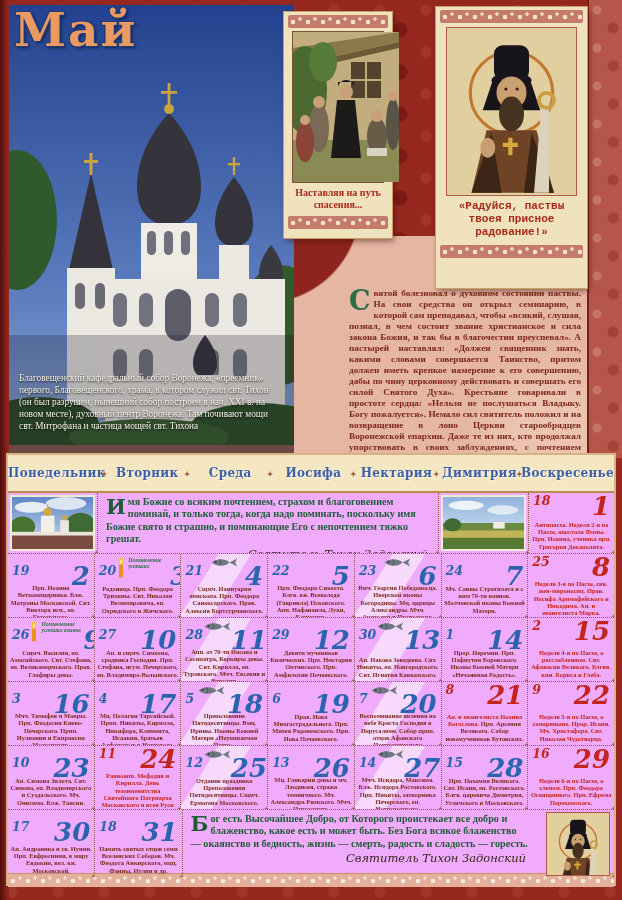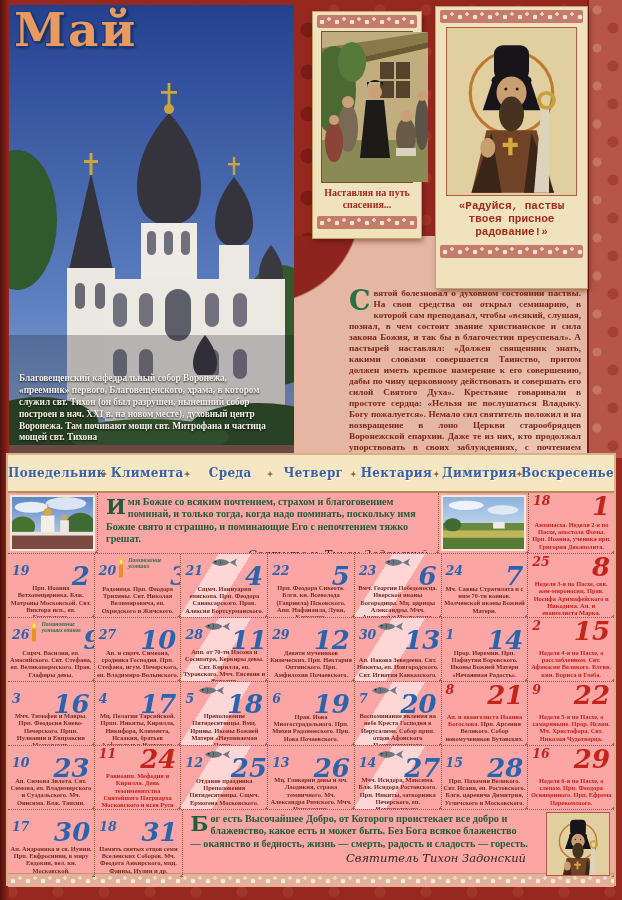--- a/index.html
+++ b/index.html
@@ -17,34 +17,34 @@
   .rstrip{position:absolute;left:587px;top:0;width:35px;height:458px;
     background-color:#b6564a;
     background-image:radial-gradient(circle at 8px 10px, rgba(240,200,180,.28) 4px, transparent 5px),
       radial-gradient(circle at 24px 28px, rgba(140,40,30,.45) 5px, transparent 6px);
     background-size:34px 38px;border-left:2px solid #7c1d16;z-index:4;}
 
   
   .photo{position:absolute;left:9px;top:5px;width:285px;height:453px;z-index:3;}
   .photo svg{display:block;}
   .photo-caption{position:absolute;left:10px;top:368px;width:255px;
-    color:#f6f2e8;font-weight:bold;font-size:9.3px;line-height:1.28;
+    color:#f6f2e8;font-weight:normal;font-size:9.3px;line-height:1.28;
     text-shadow:0 1px 2px rgba(0,0,0,.85);}
   .month-title{position:absolute;left:14px;top:2px;margin:0;z-index:6;
     font-family:"DejaVu Serif",serif;font-size:47px;font-weight:bold;color:#e89a60;
     text-shadow:-1px -1px 0 #1d3a7c,1px -1px 0 #1d3a7c,-1px 1px 0 #1d3a7c,1px 1px 0 #1d3a7c,2px 2px 3px rgba(0,0,0,.5);
     letter-spacing:2px;}
 
   
   .panel{position:absolute;background:#f0e2bd;box-shadow:0 0 0 1px #c8a06a, 2px 3px 6px rgba(60,5,0,.5);z-index:6;}
   .orn{height:13px;margin:3px 4px;background-color:#c47b6a;border-radius:2px;
     background-image:radial-gradient(circle at 5px 7px,#f2e4d0 2px,transparent 2.6px),
       radial-gradient(circle at 12px 4px,#ecd6c0 1.5px,transparent 2px);
     background-size:15px 13px;}
-  .panel-paint{left:313px;top:12px;width:108px;height:226px;}
+  .panel-paint{left:284px;top:12px;width:108px;height:226px;}
   .paint-wrap{margin:2px 8px;border:1px solid #7a5334;background:#bba871;}
   .paint-wrap svg{display:block;}
   .panel-caption{color:#a8281c;font-weight:bold;font-size:10px;line-height:1.2;
     text-align:center;padding:2px 4px;}
   .panel-saint{left:436px;top:7px;width:151px;height:281px;}
   .saint-wrap{margin:4px 10px 2px;border:1px solid #b05a4a;background:#e2cfa0;padding:2px;}
   .saint-wrap svg{display:block;}
   .panel-saint .panel-caption{font-size:11px;font-family:Liberation Mono, monospace;}
 
   
@@ -52,21 +52,21 @@
     background-color:#e5b6a2;
     background-image:radial-gradient(circle at -30px -30px,#8e241e 0 96px,rgba(142,36,30,0) 98px),
       radial-gradient(circle at 260px 200px, rgba(255,235,220,.25) 40px, transparent 90px);}
   .article-text{padding:52px 6px 0 56px;color:#7c2718;font-weight:bold;
     font-size:9.2px;line-height:11px;text-align:justify;}
   .dropcap{float:left;font-family:"DejaVu Serif",serif;font-weight:bold;color:#2c6e46;
     font-size:27px;line-height:22px;padding:2px 3px 0 0;}
 
   
   .calendar{position:absolute;left:8px;top:455px;width:606px;height:429px;z-index:6;
-    background:#fca5a5;box-shadow:0 0 0 2px #d8b184;}
+    background:#f0abfc;box-shadow:0 0 0 2px #d8b184;}
   .cal-head{display:flex;height:36px;background:#f5e7c2;border-bottom:2px solid #b98a54;
     align-items:center;}
   .wd{flex:1;text-align:center;font-family:"DejaVu Serif",serif;font-weight:bold;
     font-size:12px;color:#3c5fa9;position:relative;letter-spacing:.3px;
     text-shadow:1px 1px 0 rgba(255,255,255,.6);}
   .wd:not(:first-child)::before{content:"✦";position:absolute;left:-5px;top:3px;
     font-size:8px;color:#a2623a;}
   .cal-grid{display:flex;flex-direction:column;height:380px;}
   .cal-row{display:flex;flex:0 0 auto;border-bottom:1px dotted #9a5b33;position:relative;}
   .cal-row:nth-child(1){height:60px;}
@@ -242,23 +242,23 @@
 
 <div class="article">
   <div class="article-text">
     <span class="dropcap">С</span><span>вятой болезновал о духовном состоянии паствы. На свои средства он открыл семинарию, в которой сам преподавал, чтобы «всякий, слушая, познал, в чем состоит звание христианское и сила закона Божия, и так бы в благочестии преуспевал». А пастырей наставлял: «Должен священник знать, какими словами совершается Таинство, притом должен иметь крепкое намерение к его совершению, дабы по чину церковному действовать и совершать его силой Святого Духа». Крестьяне говаривали в простоте сердца: «Нельзя не послушаться Владыку. Богу пожалуется». Немало сил святитель положил и на возвращение в лоно Церкви старообрядцев Воронежской епархии. Даже те из них, кто продолжал упорствовать в своих заблуждениях, с почтением относились к угоднику Божию.</span>
   </div>
 </div>
 
 <div class="calendar">
   <div class="cal-head">
     <div class="wd">Понедельник</div>
-    <div class="wd">Климента</div>
+    <div class="wd">Вторник</div>
     <div class="wd">Среда</div>
-    <div class="wd">Четверг</div>
+    <div class="wd">Иосифа</div>
     <div class="wd">Нектария</div>
     <div class="wd">Димитрия</div>
     <div class="wd">Воскресенье</div>
   </div>
   <div class="cal-grid">
       <div class="cal-row">
         <div class="cell photo-cell">
   <svg width="100%" height="100%" viewBox="0 0 84 56" preserveAspectRatio="none">
     <rect width="84" height="56" fill="url(#tmsky)"></rect>
     <ellipse cx="20" cy="11" rx="17" ry="6" fill="#f4f6fa" opacity=".9"></ellipse>

